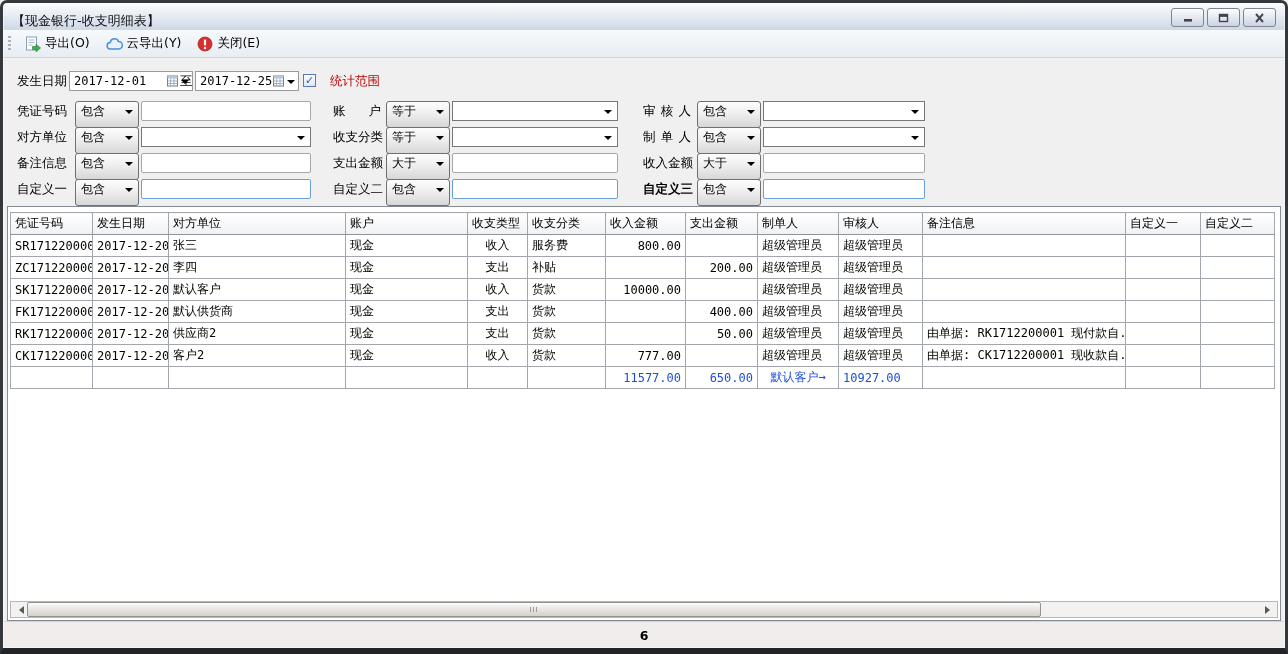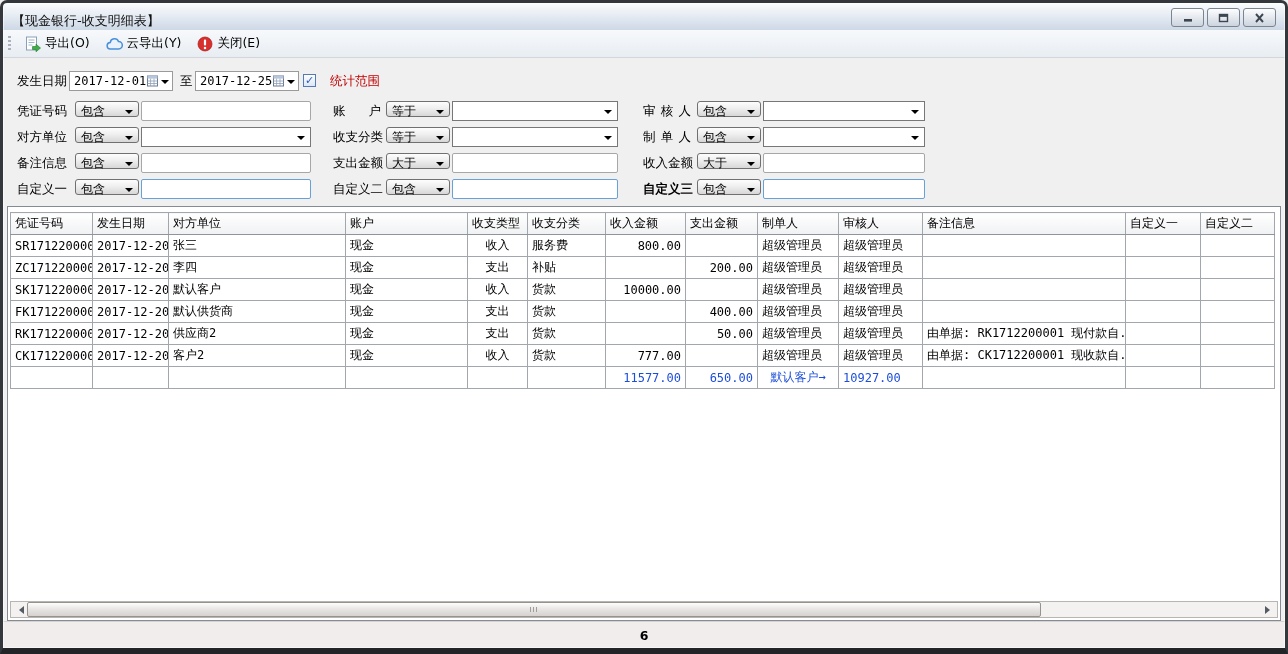--- a/index.html
+++ b/index.html
@@ -24,21 +24,21 @@
            display:flex;align-items:center;padding-left:14px;box-sizing:border-box;}
   .toolgrip{position:absolute;left:5px;top:6px;bottom:6px;width:3px;
             background:repeating-linear-gradient(180deg,#aab2bc 0 2px,transparent 2px 4px);}
   .toolbtn{display:flex;align-items:flex-end;gap:4px;padding:2px 8px;font-size:12.5px;color:#000;border-radius:2px;}
   .toolbtn svg{display:block;}
   
   .filterpanel{position:absolute;left:3px;right:3px;top:58px;height:148px;background:#f0f0f0;font-size:12.5px;}
   .flabel{position:absolute;height:20px;line-height:20px;color:#000;white-space:pre;}
   .flabel.red{color:#c00000;}
   .jlabel{text-align:justify;text-align-last:justify;}
-  .op-combo{position:absolute;height:16px;box-sizing:border-box;border:1px solid #707070;border-radius:3px;
+  .op-combo{position:absolute;height:27px;box-sizing:border-box;border:1px solid #707070;border-radius:3px;
             background:linear-gradient(#fdfdfd,#efefef 45%,#d7d7d7);padding-left:5px;line-height:18px;font-size:12px;}
   .op-combo:after,.val-combo:after{content:"";position:absolute;right:5px;top:8px;
             border:4px solid transparent;border-top:4px solid #000;}
   .val-combo{position:absolute;height:20px;box-sizing:border-box;border:1px solid #777;background:#fff;
              padding-left:4px;line-height:18px;font-size:12px;}
   .txt-input{position:absolute;height:20px;box-sizing:border-box;border:1px solid #a7a7a7;border-radius:2px;background:#fff;}
   .txt-input.blue{border:1px solid #68a1d8;}
   .date-input{position:absolute;height:20px;box-sizing:border-box;border:1px solid #9a9a9a;background:#fff;
               font-size:12px;line-height:18px;padding-left:4px;font-family:"DejaVu Sans Mono",monospace;}
   .date-input .cal{position:absolute;right:14px;top:3px;}
@@ -126,21 +126,21 @@
         <rect x="6.9" y="3.4" width="2.2" height="6.2" rx="1" fill="#fff"></rect>
         <circle cx="8" cy="11.9" r="1.25" fill="#fff"></circle>
       </svg>
       <span>关闭(E)</span>
     </div>
   </div>
 
   <div class="filterpanel" id="filter-panel">
 
     <span class="flabel" style="left:14px;top:13px;">发生日期</span>
-    <div class="date-input" style="left:66px;top:13px;width:104px;">
+    <div class="date-input" style="left:66px;top:13px;width:124px;">
       <span>2017-12-01</span>
       <svg class="cal" width="11" height="12" viewBox="0 0 11 12">
         <rect x=".5" y="1" width="10" height="10" fill="#fff" stroke="#6a7c94"></rect>
         <rect x=".5" y="1" width="10" height="2.6" fill="#b7c6da"></rect>
         <path d="M.5 6h10 M.5 8.5h10 M3.6 3.6v7.4 M7 3.6v7.4" stroke="#8ea0b6" stroke-width=".8"></path>
       </svg>
     </div>
     <span class="flabel" style="left:177px;top:13px;">至</span>
     <div class="date-input" style="left:192px;top:13px;width:104px;">
       <span>2017-12-25</span>

